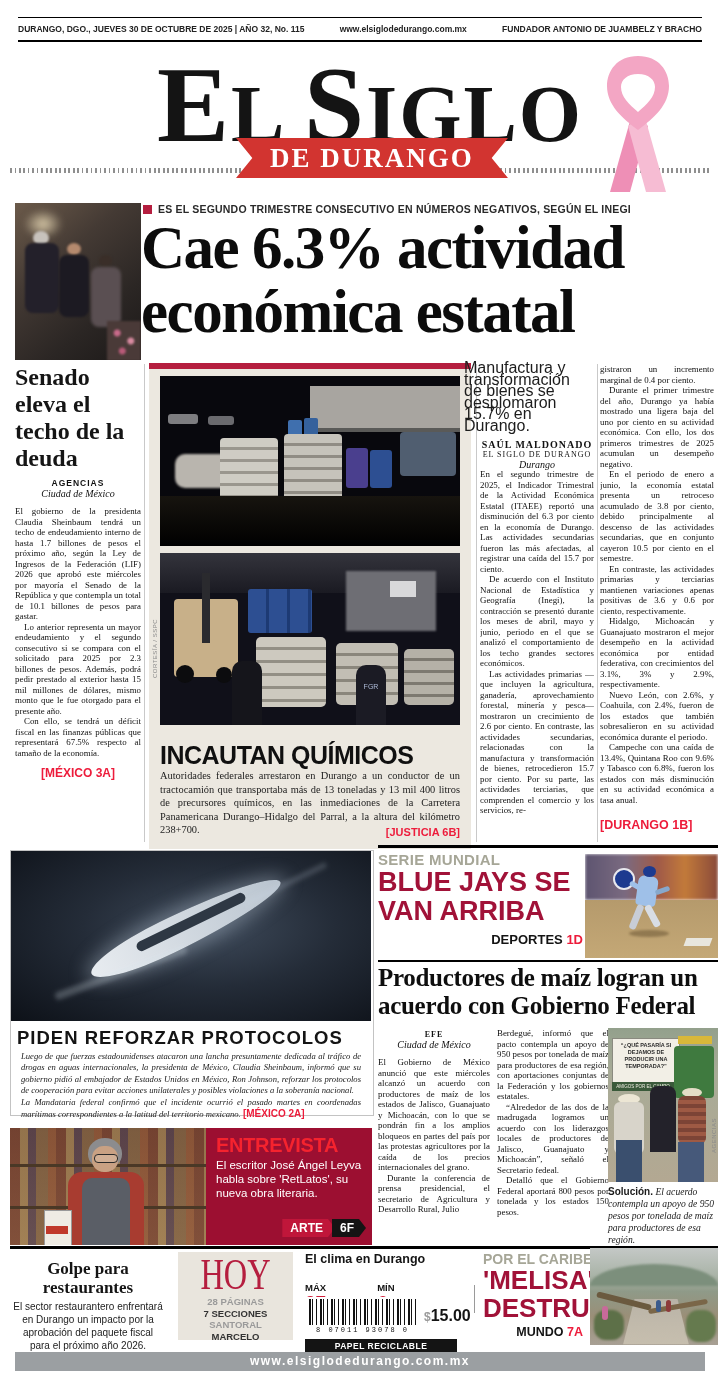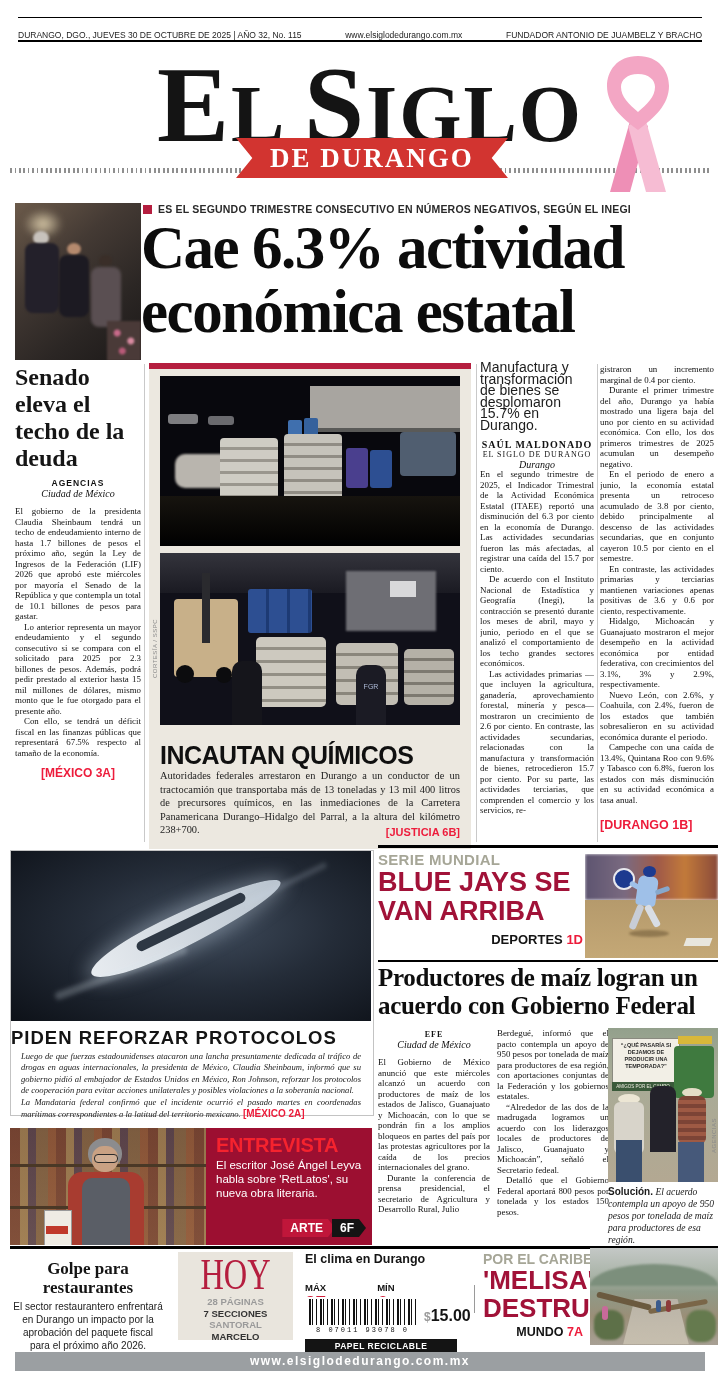--- a/index.html
+++ b/index.html
@@ -4,21 +4,21 @@
 <style>
   html,body{margin:0;padding:0;background:#fff;}
   #page{position:relative;width:720px;height:1381px;background:#fff;overflow:hidden;
         font-family:"Liberation Serif","DejaVu Serif",serif;color:#111;}
   .sans{font-family:"Liberation Sans","DejaVu Sans",sans-serif;}
   .abs{position:absolute;}
   .ph{position:absolute;overflow:hidden;}
   .ph *{position:absolute;}
   
   #topbar{left:18px;right:18px;top:17px;height:22px;border-top:1.5px solid #000;border-bottom:2.5px solid #000;
-          display:flex;justify-content:space-between;align-items:flex-end;font-size:8.5px;font-weight:normal;color:#222;}
+          display:flex;justify-content:space-between;align-items:center;font-size:8.5px;font-weight:bold;color:#222;}
   
   #masthead{left:0;right:0;top:40px;height:160px;}
   #dotline{position:absolute;left:10px;right:10px;top:128px;height:5px;
            background:repeating-linear-gradient(90deg,#8f8f8f 0 1.5px,transparent 1.5px 4.5px);}
   #mast-title{position:absolute;left:90px;width:560px;top:0;text-align:center;font-weight:bold;color:#141414;
               letter-spacing:2px;line-height:130px;white-space:nowrap;text-shadow:1px 1px 0 #fff inset;}
   #mast-title .big{font-size:108px;}
   #mast-title .small{font-size:80px;}
   #mast-banner{position:absolute;left:236px;top:98px;width:272px;height:40px;background:#d23430;color:#fff;
                font-weight:bold;font-size:27px;letter-spacing:2px;text-align:center;line-height:40px;
@@ -43,27 +43,27 @@
   #senado-tag{margin-top:8px;text-align:center;font-size:12px;}
   
   #package{left:149px;top:363px;width:322px;height:480px;background:#ece8e0;border-top:6px solid #b51e3f;}
   #incautan-title{position:absolute;left:11px;top:371px;font-size:26px;font-weight:bold;letter-spacing:-.5px;color:#101010;
                   font-family:"Liberation Sans","DejaVu Sans",sans-serif;transform:scaleX(.96);transform-origin:left;}
   #incautan-cap{position:absolute;left:11px;top:400px;width:300px;font-size:10.4px;line-height:13.6px;text-align:justify;color:#1c1c1c;}
   #incautan-tag{position:absolute;right:11px;top:457px;font-size:11px;}
   .vcredit{position:absolute;writing-mode:vertical-rl;transform:rotate(180deg);font-size:6px;color:#8a8a8a;
            font-family:"Liberation Sans","DejaVu Sans",sans-serif;letter-spacing:.5px;}
   
-  #lead-deck{left:480px;top:362px;width:112px;font-size:14px;line-height:11.5px;color:#1c1c1c;font-family:"Liberation Sans","DejaVu Sans",sans-serif;}
+  #lead-deck{left:464px;top:362px;width:112px;font-size:16px;line-height:11.5px;color:#1c1c1c;font-family:"Liberation Sans","DejaVu Sans",sans-serif;}
   #lead-col1{left:480px;top:469px;width:114px;height:374px;overflow:hidden;}
   #lead-col2{left:600px;top:364px;width:114px;height:452px;overflow:hidden;}
   #lead-tag{left:600px;top:818px;font-size:12.5px;}
   
   #boat-box{left:10px;top:850px;width:362px;height:264px;border:1px solid #c3c3c3;background:#fff;}
-  #prot-title{position:absolute;left:0;top:176px;font-size:18.5px;font-weight:bold;letter-spacing:1px;color:#141414;
+  #prot-title{position:absolute;left:6px;top:176px;font-size:18.5px;font-weight:bold;letter-spacing:1px;color:#141414;
               font-family:"Liberation Sans","DejaVu Sans",sans-serif;}
   #prot-body{position:absolute;left:10px;top:200px;width:340px;font-size:8.6px;line-height:11.4px;font-style:italic;text-align:justify;color:#1a1a1a;}
   #prot-body p{margin:0;}
   
   #serie-kicker{left:378px;top:851px;font-size:15px;font-weight:bold;color:#a6a697;letter-spacing:.3px;}
   #serie-hl{left:378px;top:868px;width:210px;font-size:27px;line-height:29px;font-weight:bold;color:#a11238;}
   #serie-sec{left:378px;top:932px;width:205px;text-align:right;font-size:13px;font-weight:bold;color:#141414;}
   #serie-sec .pg{color:#ed1c3b;}
   
   #maiz-rule{left:378px;top:960px;width:340px;height:2px;background:#000;}

